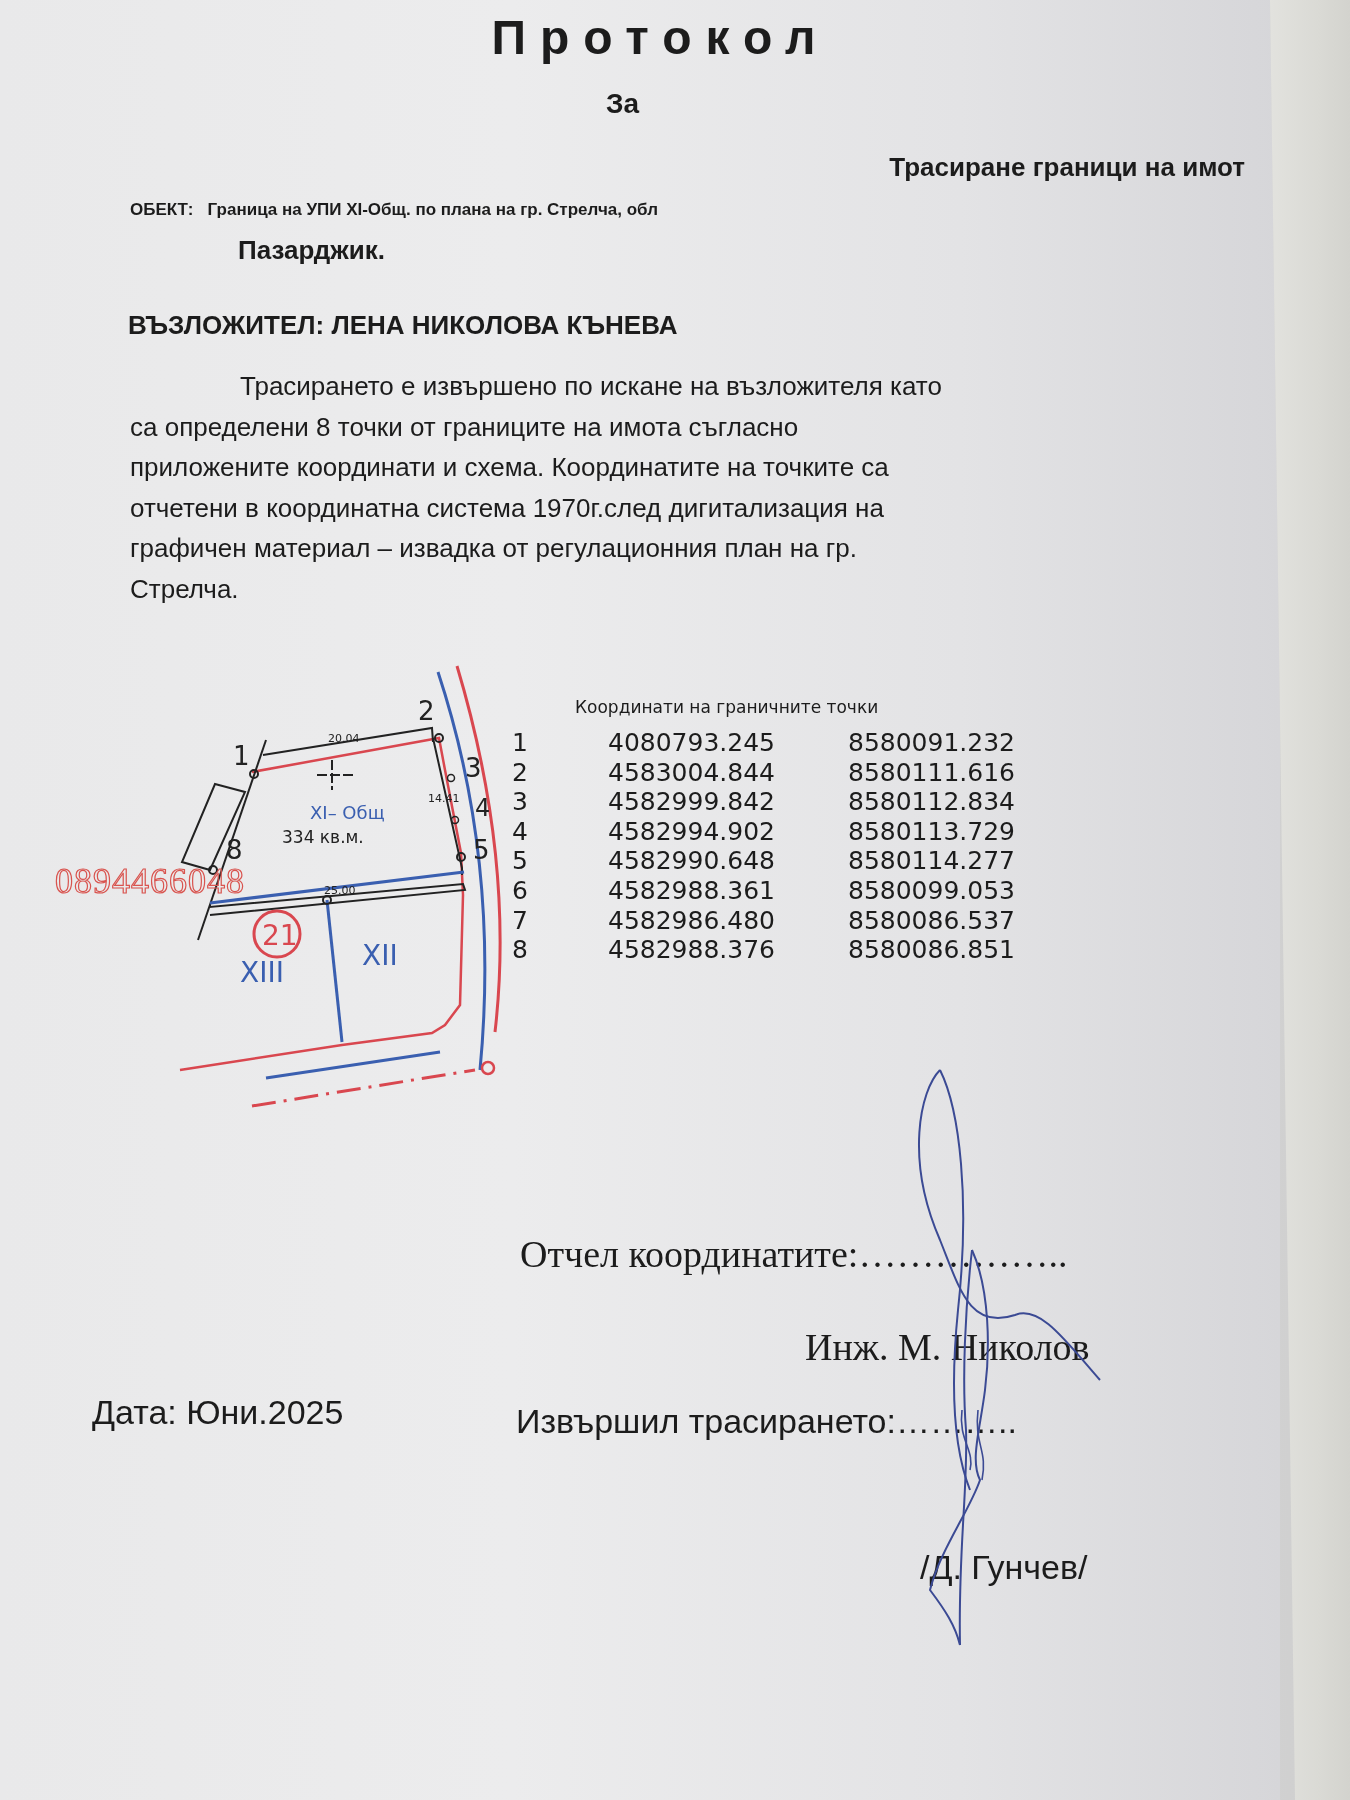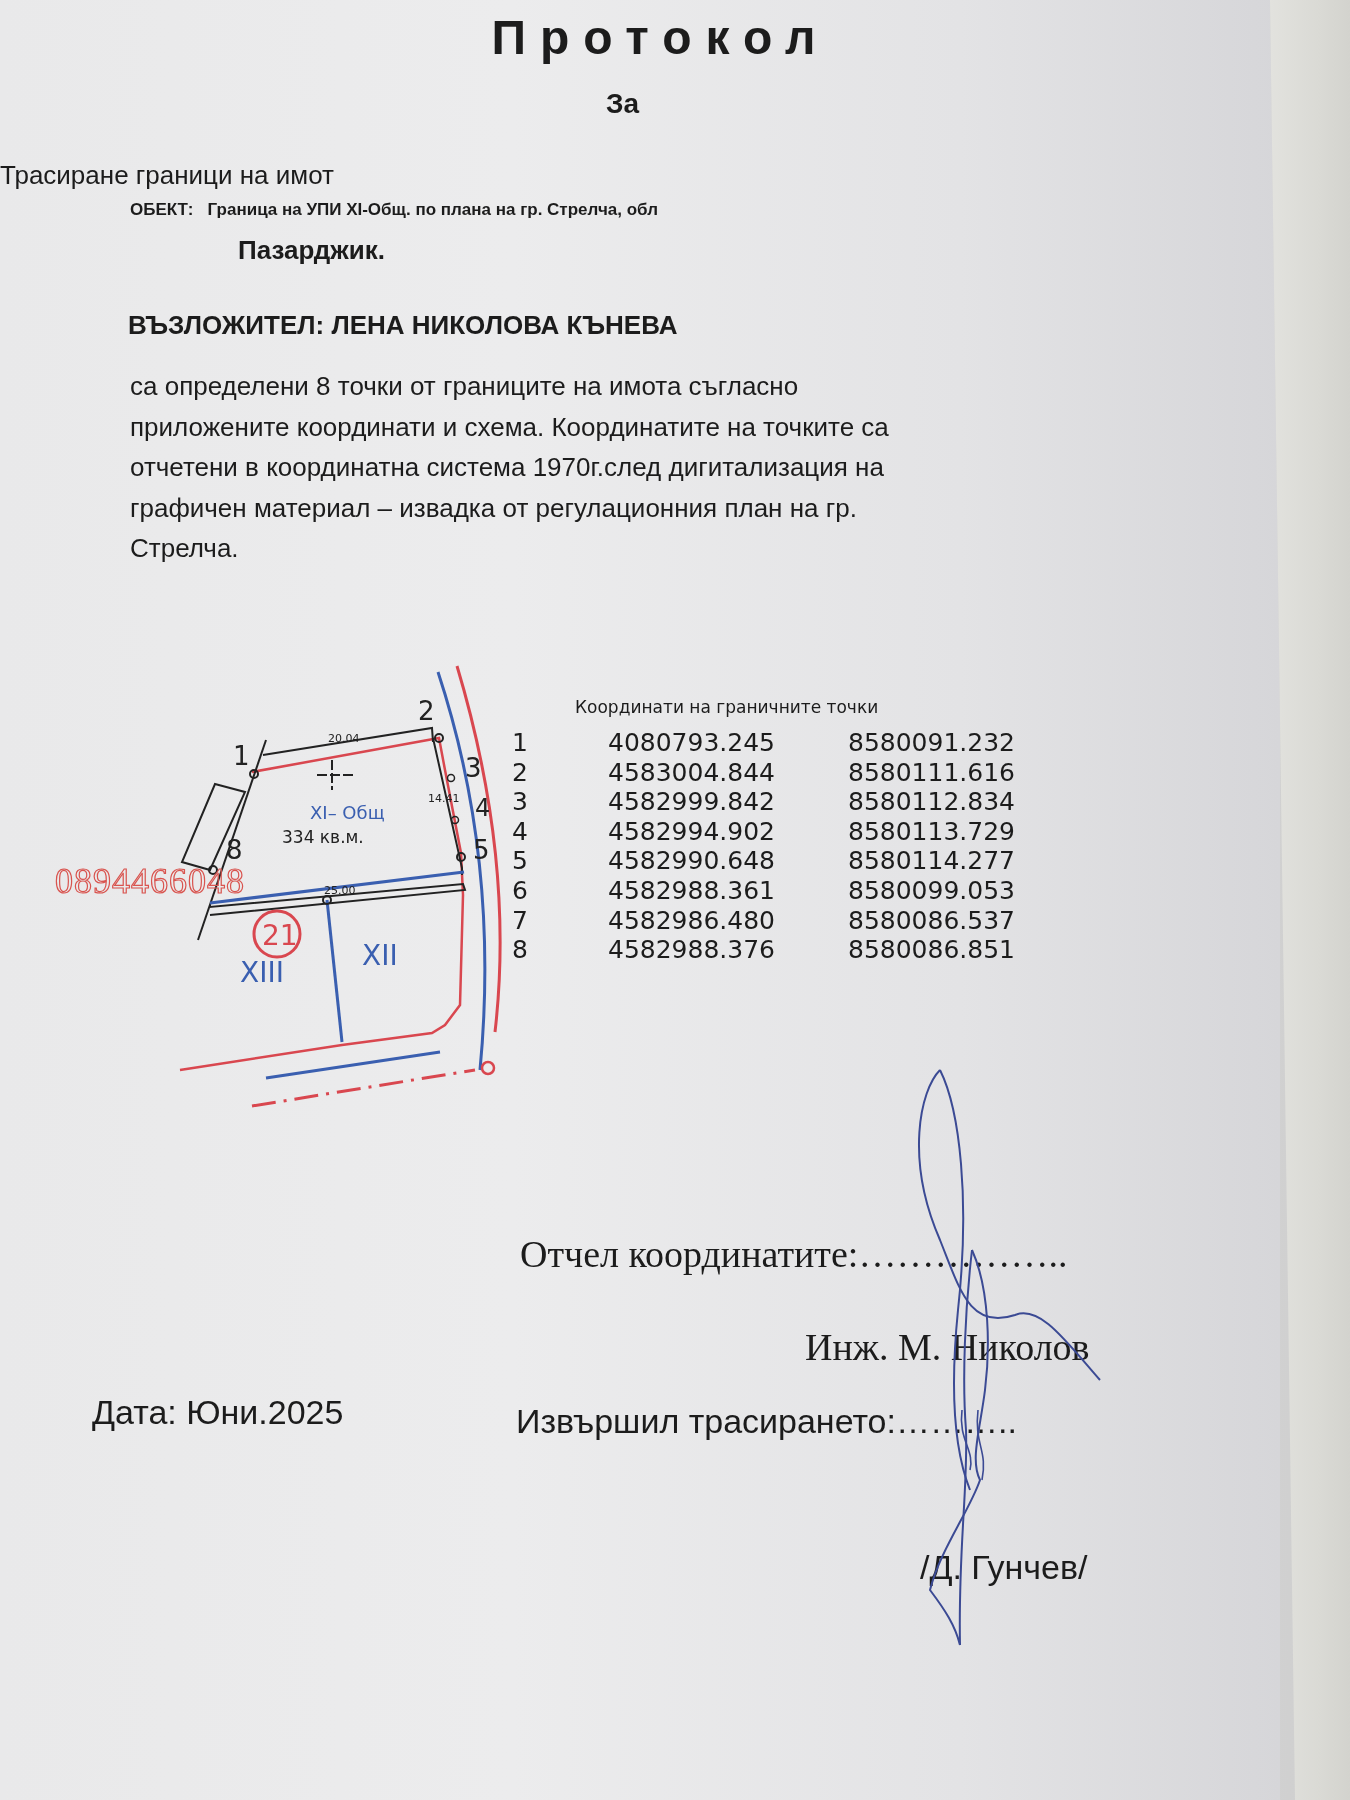--- a/index.html
+++ b/index.html
@@ -14,21 +14,21 @@
     clip-path: polygon(0 0, 1270px 0, 1295px 1800px, 0 1800px);
   }
   .edge {
     position: absolute; left: 1270px; top: 0; width: 80px; height: 1800px;
     background: linear-gradient(90deg, #e2e2de 0%, #dadad5 60%, #d3d3ce 100%);
     clip-path: polygon(0 0, 80px 0, 80px 1800px, 25px 1800px);
   }
   .abs { position: absolute; white-space: nowrap; }
   .title { left: 0; width: 1245px; top: 10px; text-align: center; font-size: 48px; font-weight: bold; letter-spacing: 14px; margin-left: 38px; }
   .za { left: 0; width: 1245px; top: 88px; text-align: center; font-size: 28px; font-weight: bold; }
-  .subtitle { left: 0; width: 1245px; top: 160px; text-align: left; font-size: 26px; font-weight: normal; }
+  .subtitle { left: 0; width: 1245px; top: 152px; text-align: right; font-size: 26px; font-weight: bold; }
   .obekt { left: 130px; top: 200px; font-size: 17px; font-weight: bold; }
   .obekt2 { left: 238px; top: 235px; font-size: 26px; font-weight: bold; }
   .client { left: 128px; top: 310px; font-size: 26px; font-weight: bold; }
   .para { left: 130px; top: 366px; width: 1000px; font-size: 26px; line-height: 40.5px; white-space: normal; }
   .para p { margin: 0; }
   .para .indent { padding-left: 110px; }
   .coord-title { left: 575px; top: 697px; font-size: 17px; font-family: "DejaVu Sans", sans-serif; }
   .coord-table { left: 500px; top: 728px; font-family: "DejaVu Sans", sans-serif; font-size: 25px; border-collapse: collapse; }
   .coord-table td { padding: 0; height: 29.6px; line-height: 29.6px; }
   .coord-table td.num { width: 96px; padding-left: 12px; }
@@ -57,20 +57,21 @@
 
 <div class="abs obekt">
   <span>ОБЕКТ:</span>&nbsp;&nbsp;
   <span>Граница на УПИ XI-Общ. по плана  на гр.  Стрелча, обл</span>
 </div>
 <div class="abs obekt2">Пазарджик.</div>
 
 <div class="abs client">ВЪЗЛОЖИТЕЛ: ЛЕНА НИКОЛОВА КЪНЕВА</div>
 
 <div class="abs para">
+  <p class="indent">Трасирането е извършено по искане на възложителя  като</p>
   <p>са определени 8 точки от границите на имота съгласно</p>
   <p>приложените координати и схема.   Координатите на точките са</p>
   <p>отчетени в координатна система 1970г.след дигитализация на</p>
   <p>графичен материал – извадка от регулационния план на гр.</p>
   <p>Стрелча.</p>
 </div>
 
 <svg class="abs" style="left:170px; top:660px;" width="380" height="450" viewBox="0 0 380 450">
 
   <path d="M268 12 Q330 200 310 410" fill="none" stroke="#3a5fb0" stroke-width="3"></path>

